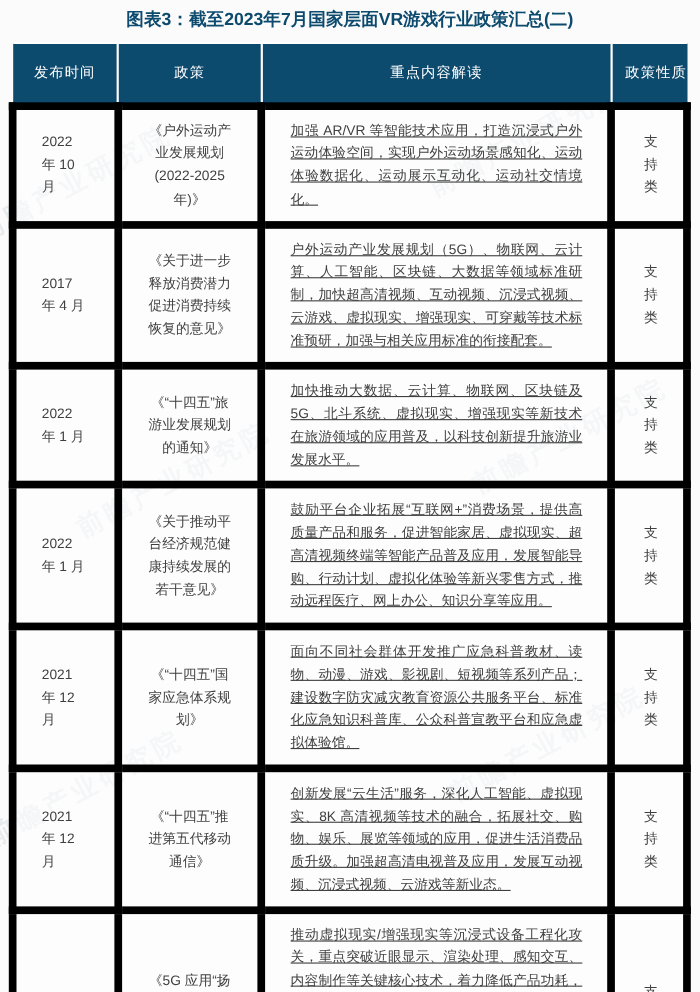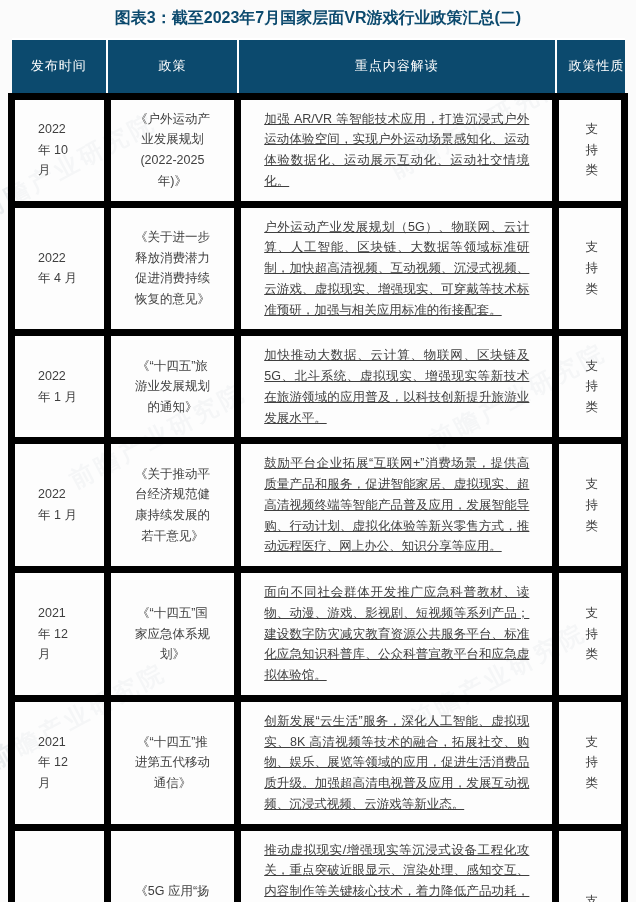--- a/index.html
+++ b/index.html
@@ -125,21 +125,21 @@
       </tr>
     </thead>
     <tbody>
       <tr>
         <td class="cell-date">2022 年 10 月</td>
         <td class="cell-policy">《户外运动产业发展规划(2022-2025 年)》</td>
         <td class="cell-content">加强 AR/VR 等智能技术应用，打造沉浸式户外运动体验空间，实现户外运动场景感知化、运动体验数据化、运动展示互动化、运动社交情境化。</td>
         <td class="cell-nature">支持类</td>
       </tr>
       <tr>
-        <td class="cell-date">2022 年 4 月</td>
+        <td class="cell-date">2017 年 4 月</td>
         <td class="cell-policy">《关于进一步释放消费潜力促进消费持续恢复的意见》</td>
         <td class="cell-content">户外运动产业发展规划（5G）、物联网、云计算、人工智能、区块链、大数据等领域标准研制，加快超高清视频、互动视频、沉浸式视频、云游戏、虚拟现实、增强现实、可穿戴等技术标准预研，加强与相关应用标准的衔接配套。</td>
         <td class="cell-nature">支持类</td>
       </tr>
       <tr>
         <td class="cell-date">2022 年 1 月</td>
         <td class="cell-policy">《“十四五”旅游业发展规划的通知》</td>
         <td class="cell-content">加快推动大数据、云计算、物联网、区块链及 5G、北斗系统、虚拟现实、增强现实等新技术在旅游领域的应用普及，以科技创新提升旅游业发展水平。</td>
         <td class="cell-nature">支持类</td>
       </tr>

